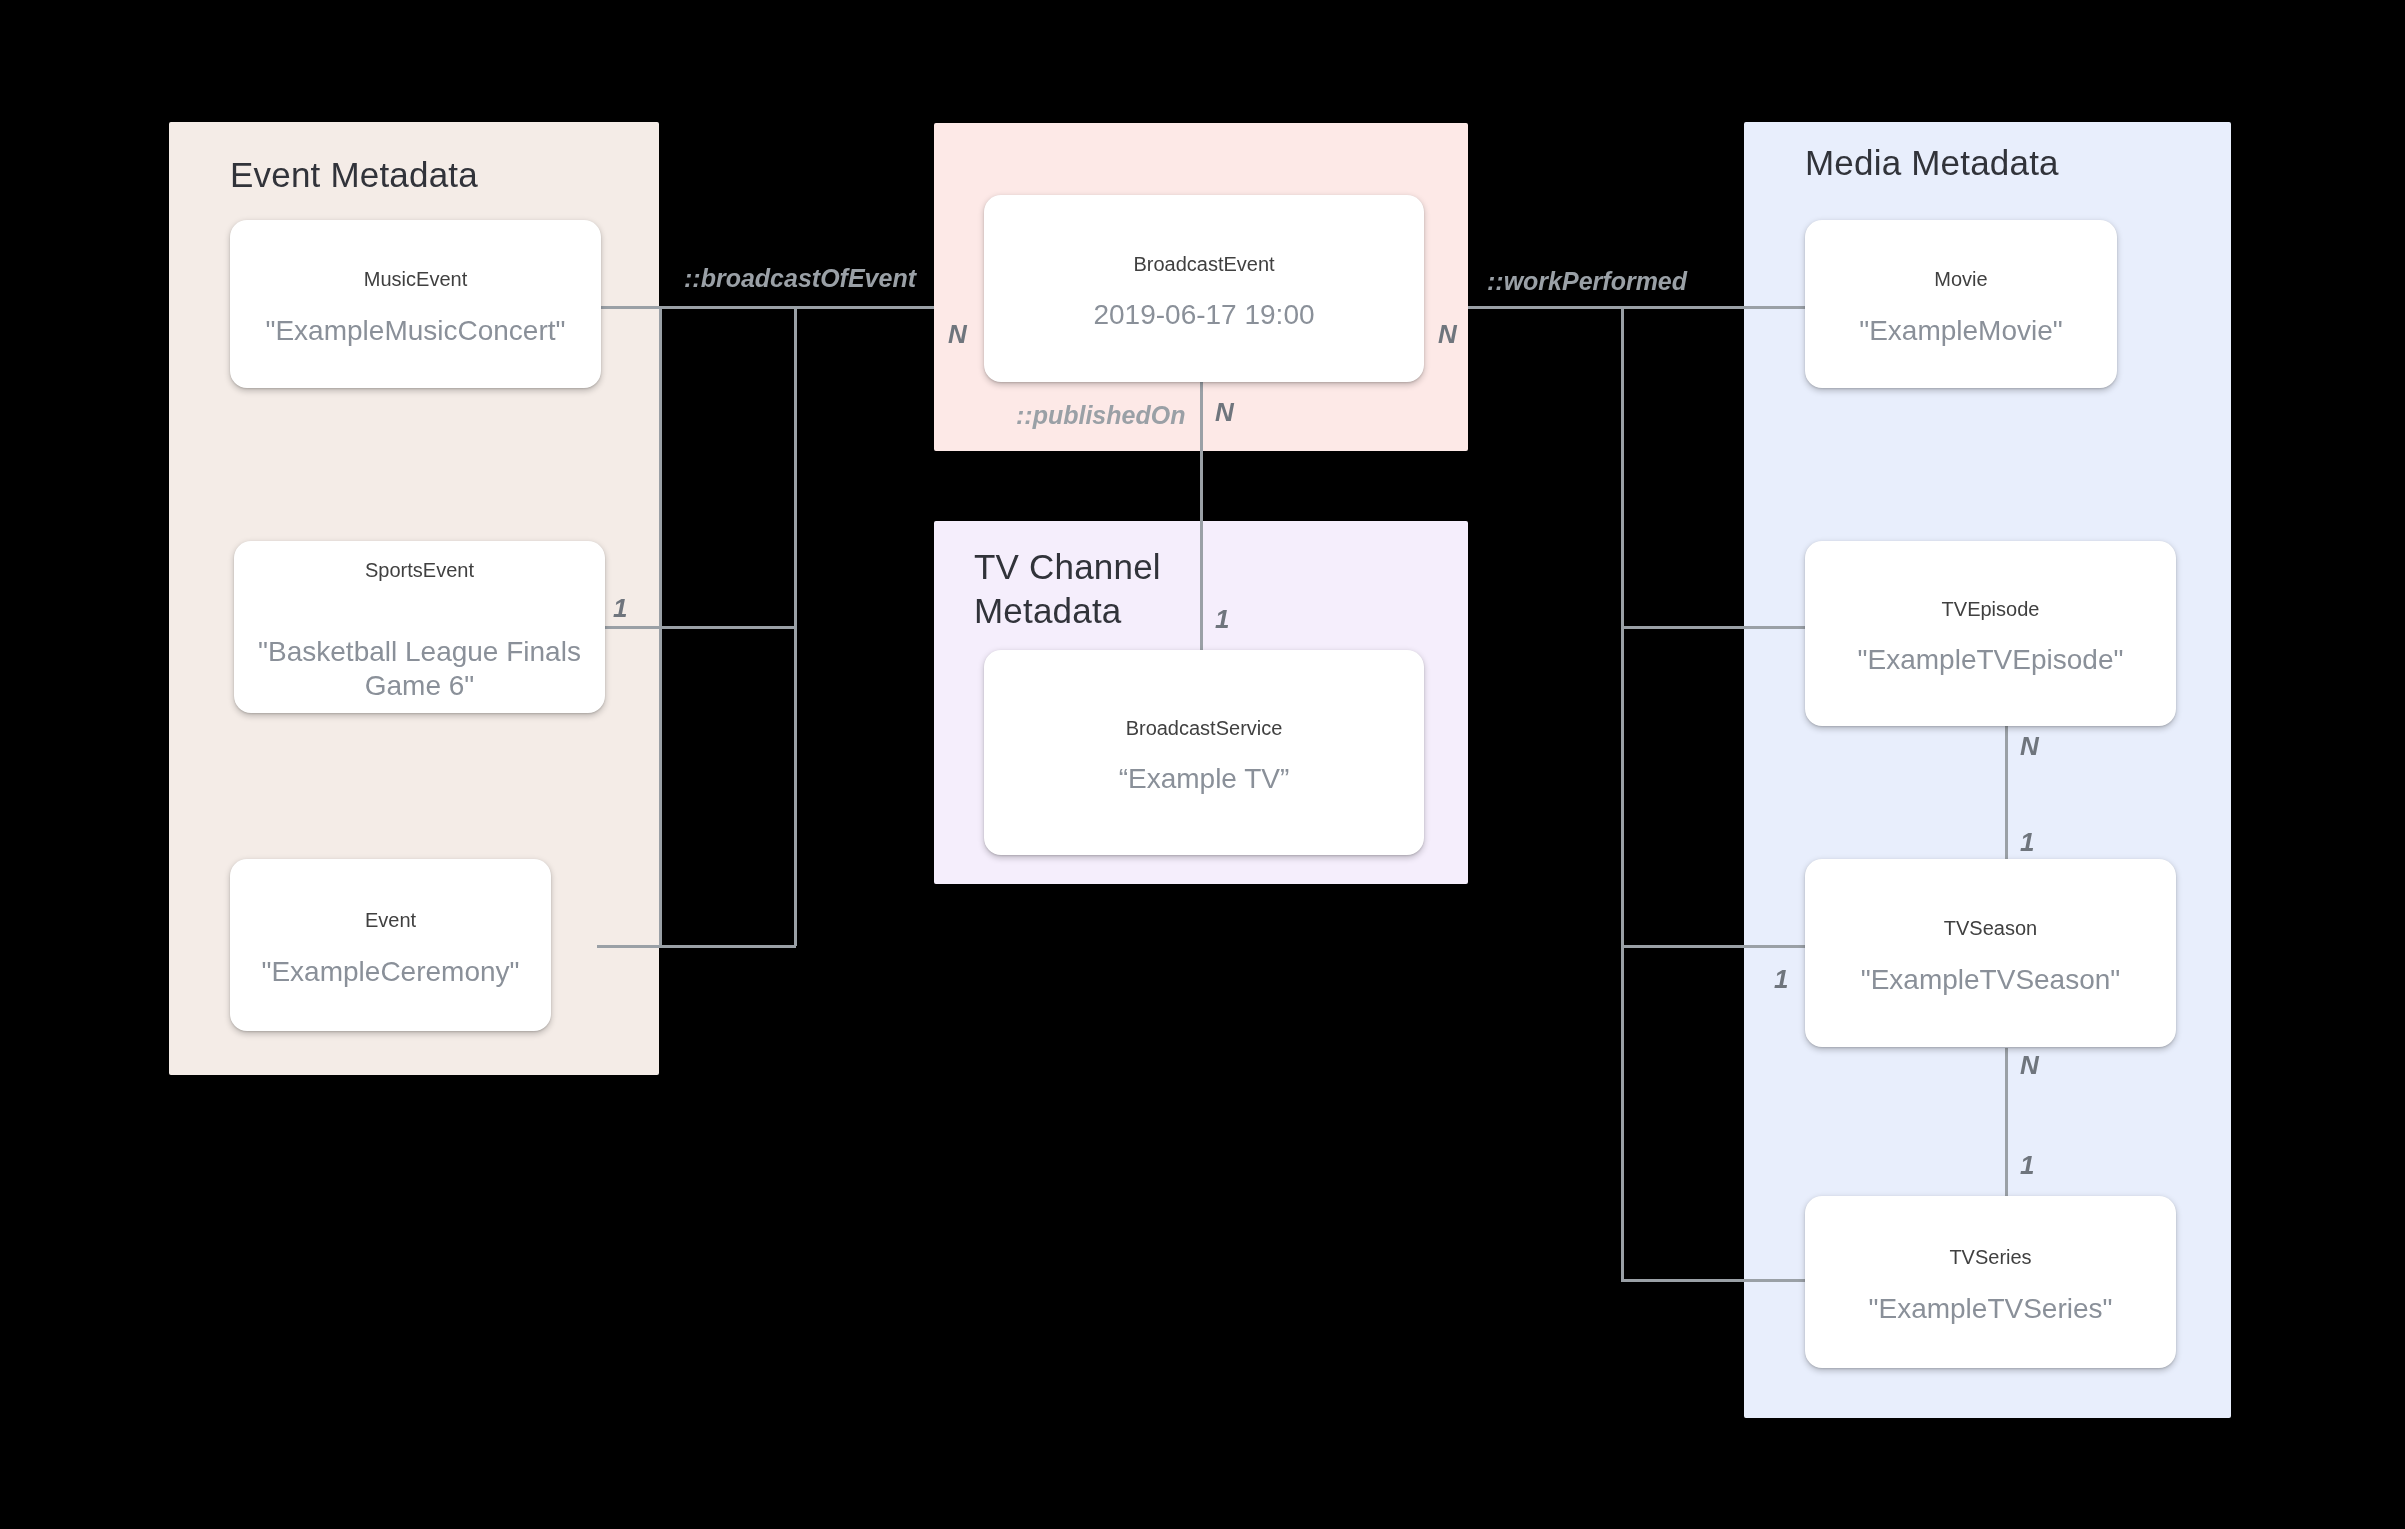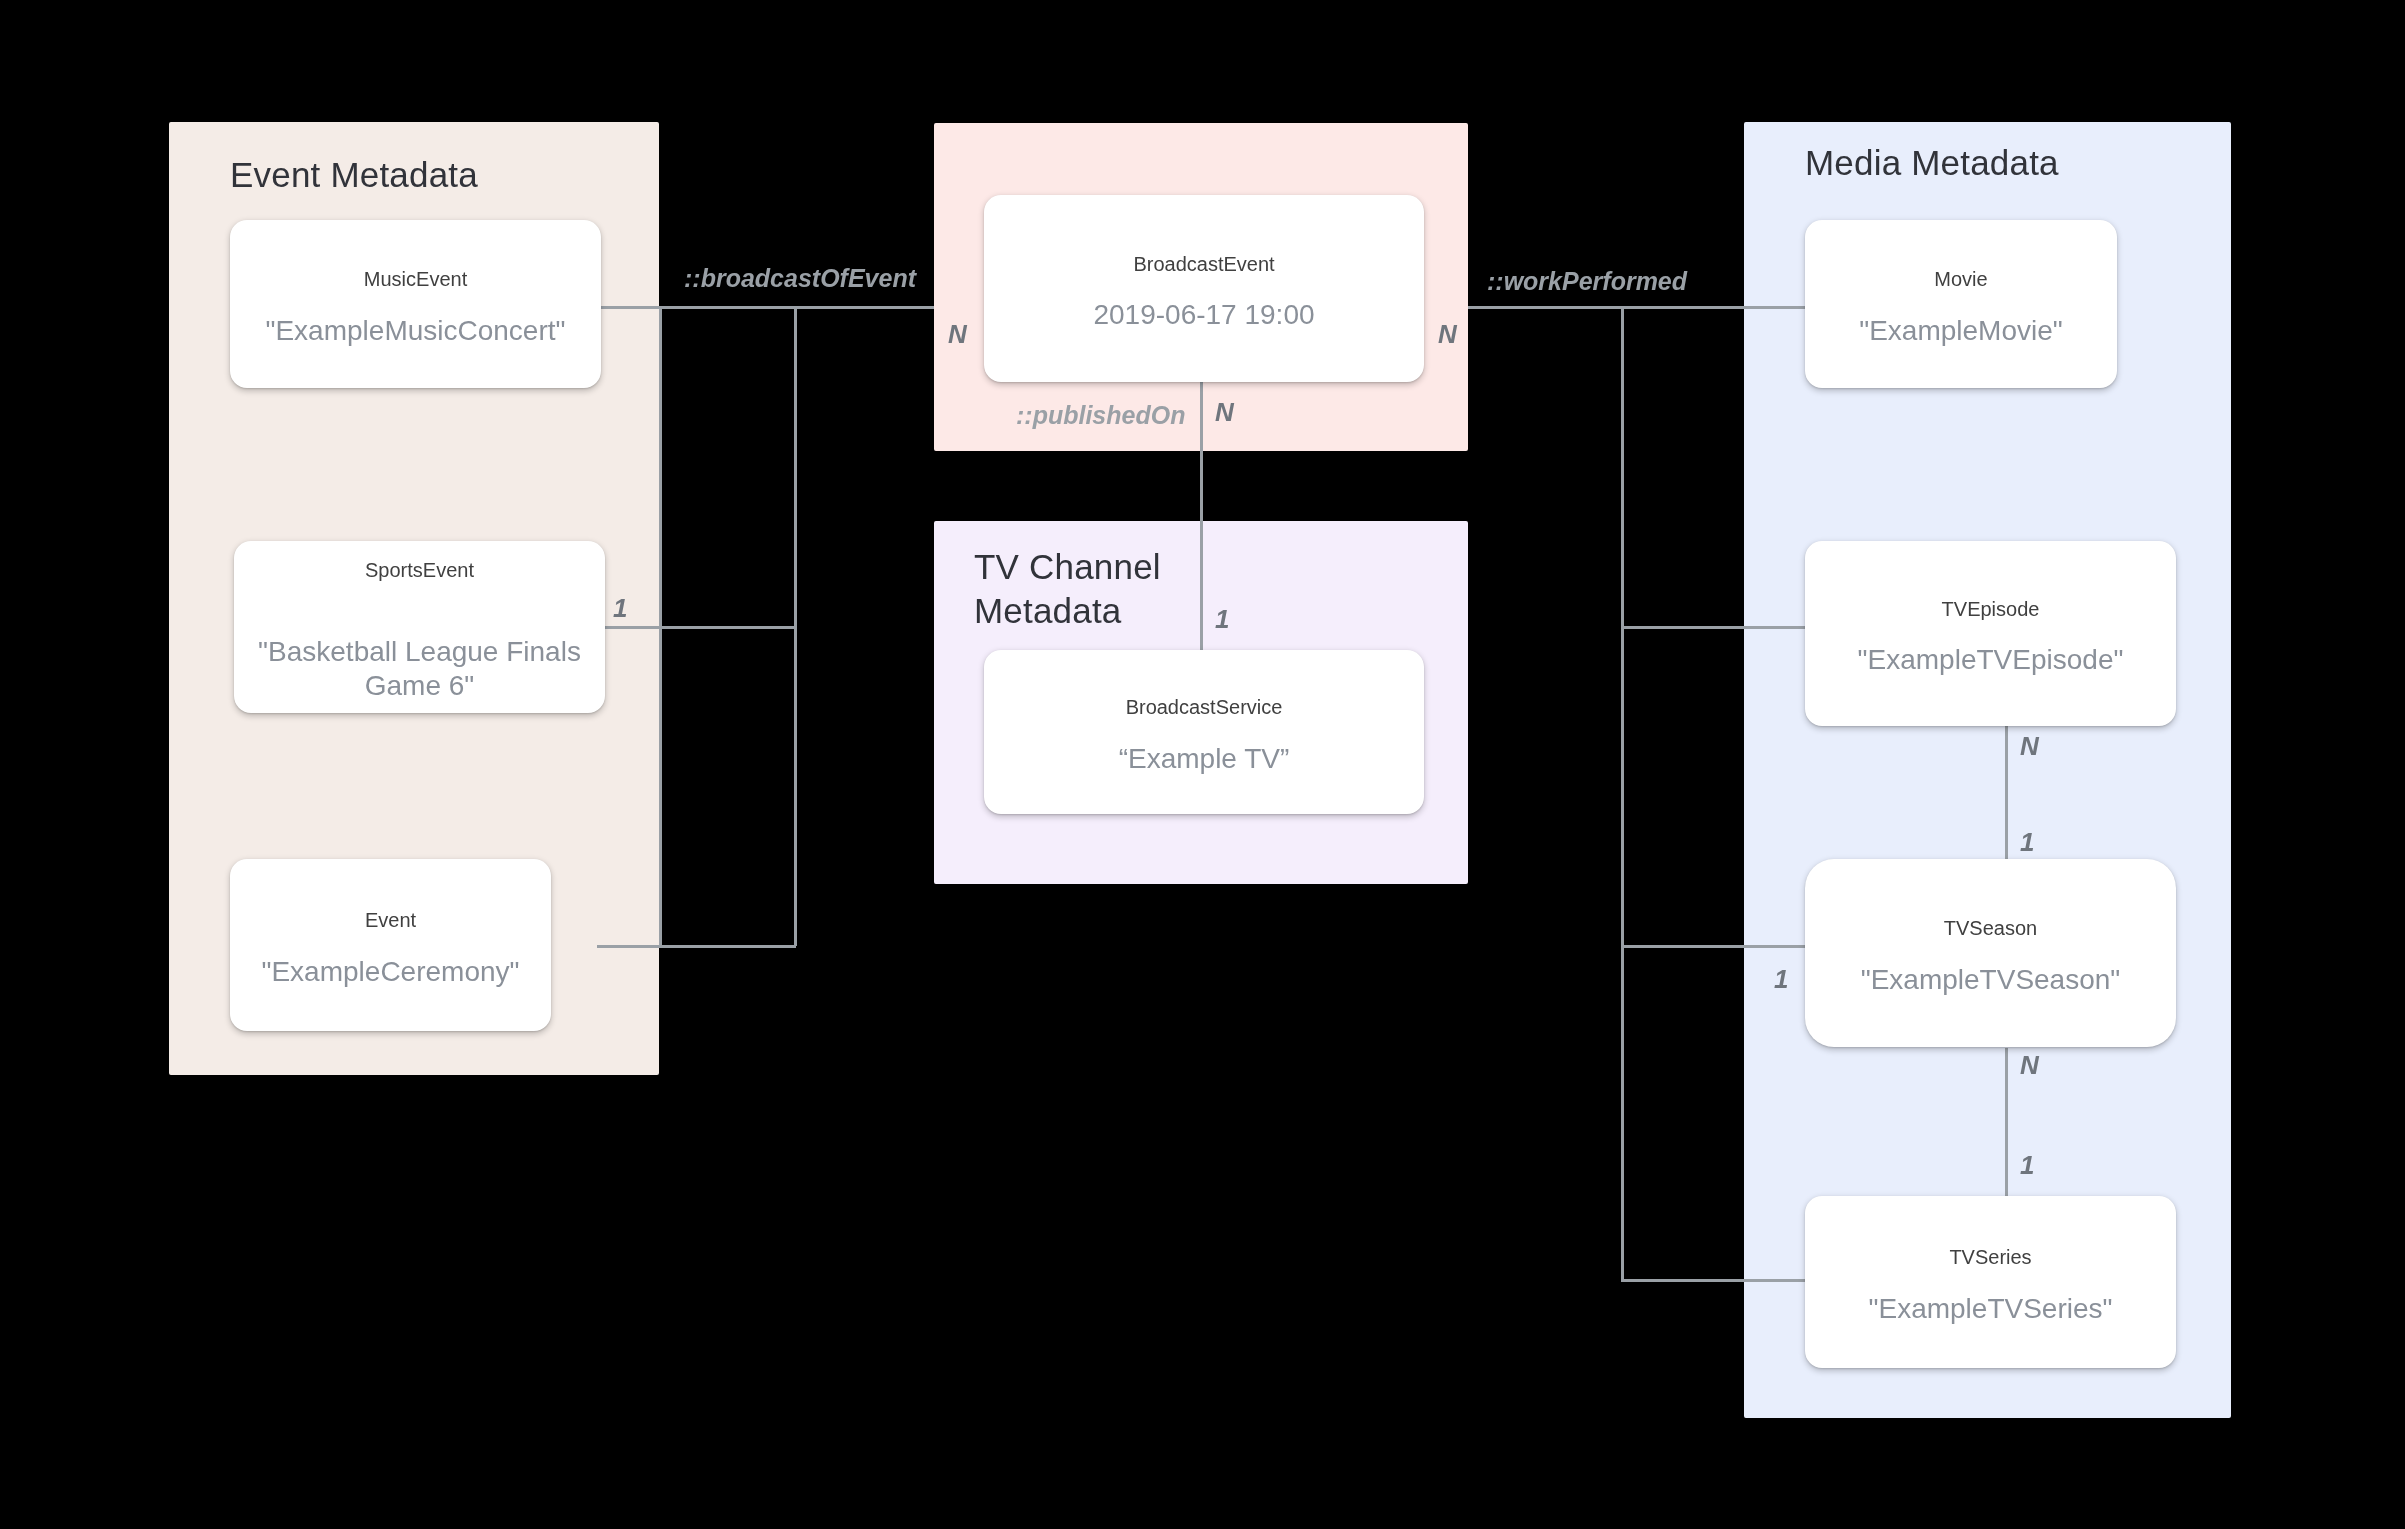--- a/index.html
+++ b/index.html
@@ -82,36 +82,36 @@
   <div class="node" style="left:230px;top:859px;width:321px;height:172px;">
     <div class="node-title">Event</div>
     <div class="node-sub">"ExampleCeremony"</div>
   </div>
 
   <div class="node" style="left:984px;top:195px;width:440px;height:187px;">
     <div class="node-title">BroadcastEvent</div>
     <div class="node-sub">2019-06-17 19:00</div>
   </div>
 
-  <div class="node" style="left:984px;top:650px;width:440px;height:164px;">
+  <div class="node" style="left:984px;top:650px;width:440px;height:205px;">
     <div class="node-title">BroadcastService</div>
     <div class="node-sub">“Example TV”</div>
   </div>
 
   <div class="node" style="left:1805px;top:220px;width:312px;height:168px;">
     <div class="node-title">Movie</div>
     <div class="node-sub">"ExampleMovie"</div>
   </div>
 
   <div class="node" style="left:1805px;top:541px;width:371px;height:185px;text-align:right;">
     <div class="node-title">TVEpisode</div>
     <div class="node-sub">"ExampleTVEpisode"</div>
   </div>
 
-  <div class="node" style="left:1805px;top:859px;width:371px;height:188px;border-radius:29px;">
+  <div class="node" style="left:1805px;top:859px;width:371px;height:188px;">
     <div class="node-title">TVSeason</div>
     <div class="node-sub">"ExampleTVSeason"</div>
   </div>
 
   <div class="node" style="left:1805px;top:1196px;width:371px;height:172px;">
     <div class="node-title">TVSeries</div>
     <div class="node-sub">"ExampleTVSeries"</div>
   </div>
 
   <div class="rel-label" style="left:684px;top:264px;">::broadcastOfEvent</div>

